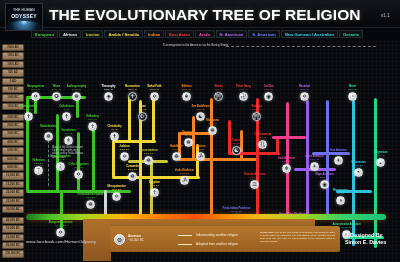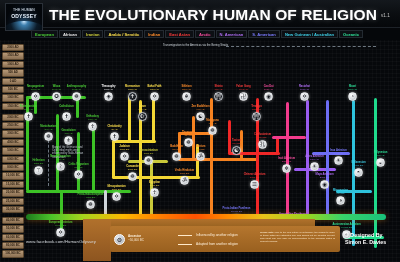--- a/index.html
+++ b/index.html
@@ -107,21 +107,21 @@
 <body>
 
 <div id="poster">
 
   <div class="hdr">
     <div class="logo">
       <div class="arc"></div>
       <div class="l1">THE HUMAN</div>
       <div class="l2">ODYSSEY</div>
     </div>
-    <div class="title">THE EVOLUTIONARY HUMAN OF RELIGION</div>
+    <div class="title">THE EVOLUTIONARY TREE OF RELIGION</div>
     <div class="ver">v1.1</div>
   </div>
 
   <div class="cats" id="cats">
       <div class="cat" style="color: rgb(76, 209, 55);">European</div>
       <div class="cat" style="color: rgb(232, 232, 232);">African</div>
       <div class="cat" style="color: rgb(207, 207, 58);">Iranian</div>
       <div class="cat" style="color: rgb(255, 225, 77);">Arabic / Semitic</div>
       <div class="cat" style="color: rgb(255, 140, 43);">Indian</div>
       <div class="cat" style="color: rgb(255, 59, 59);">East Asian</div>

